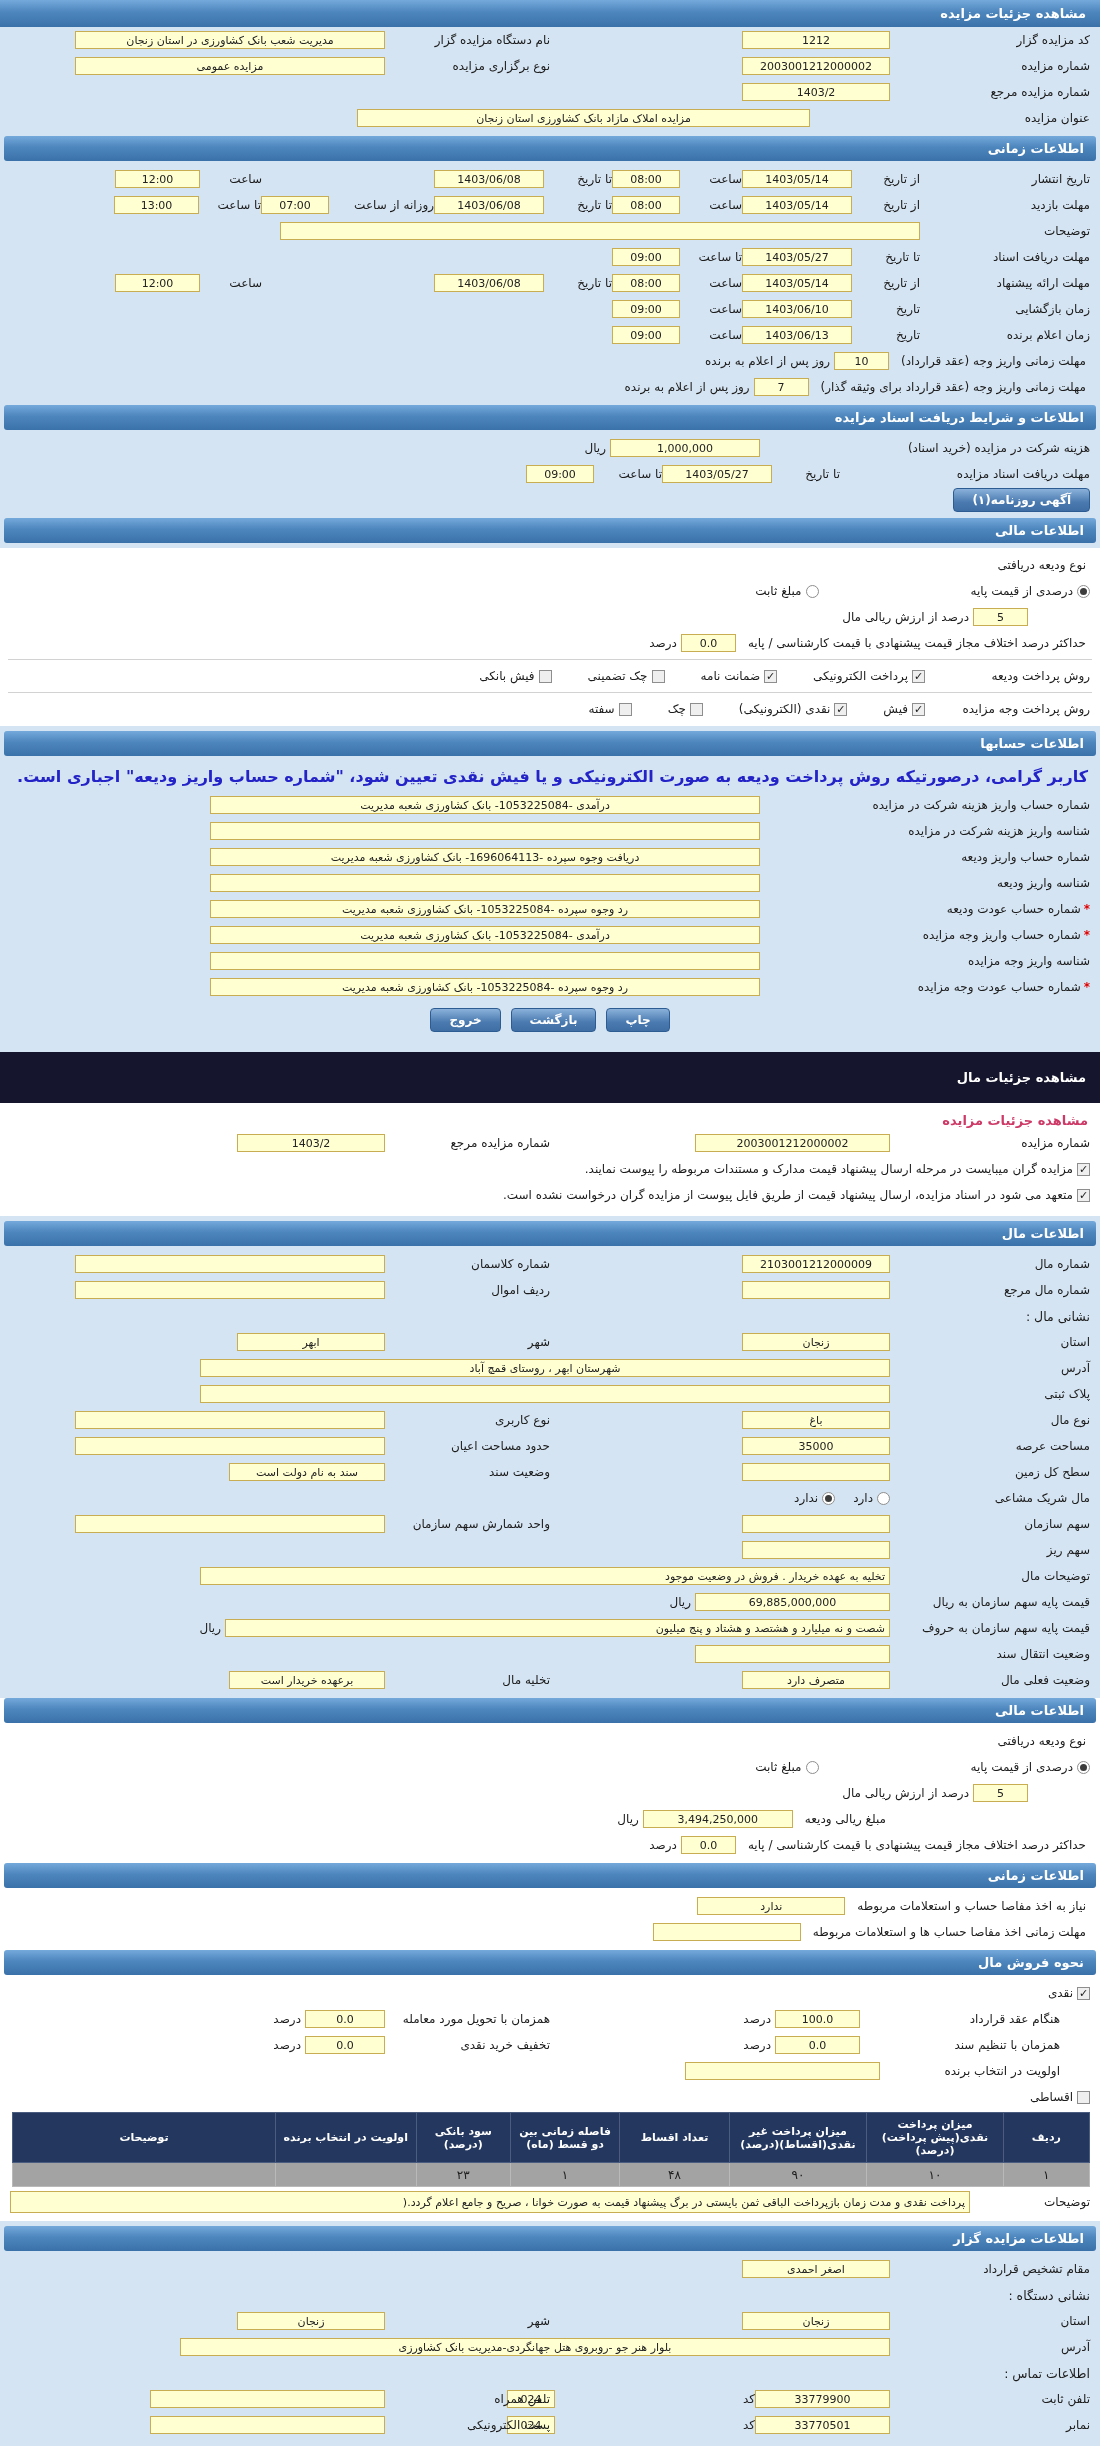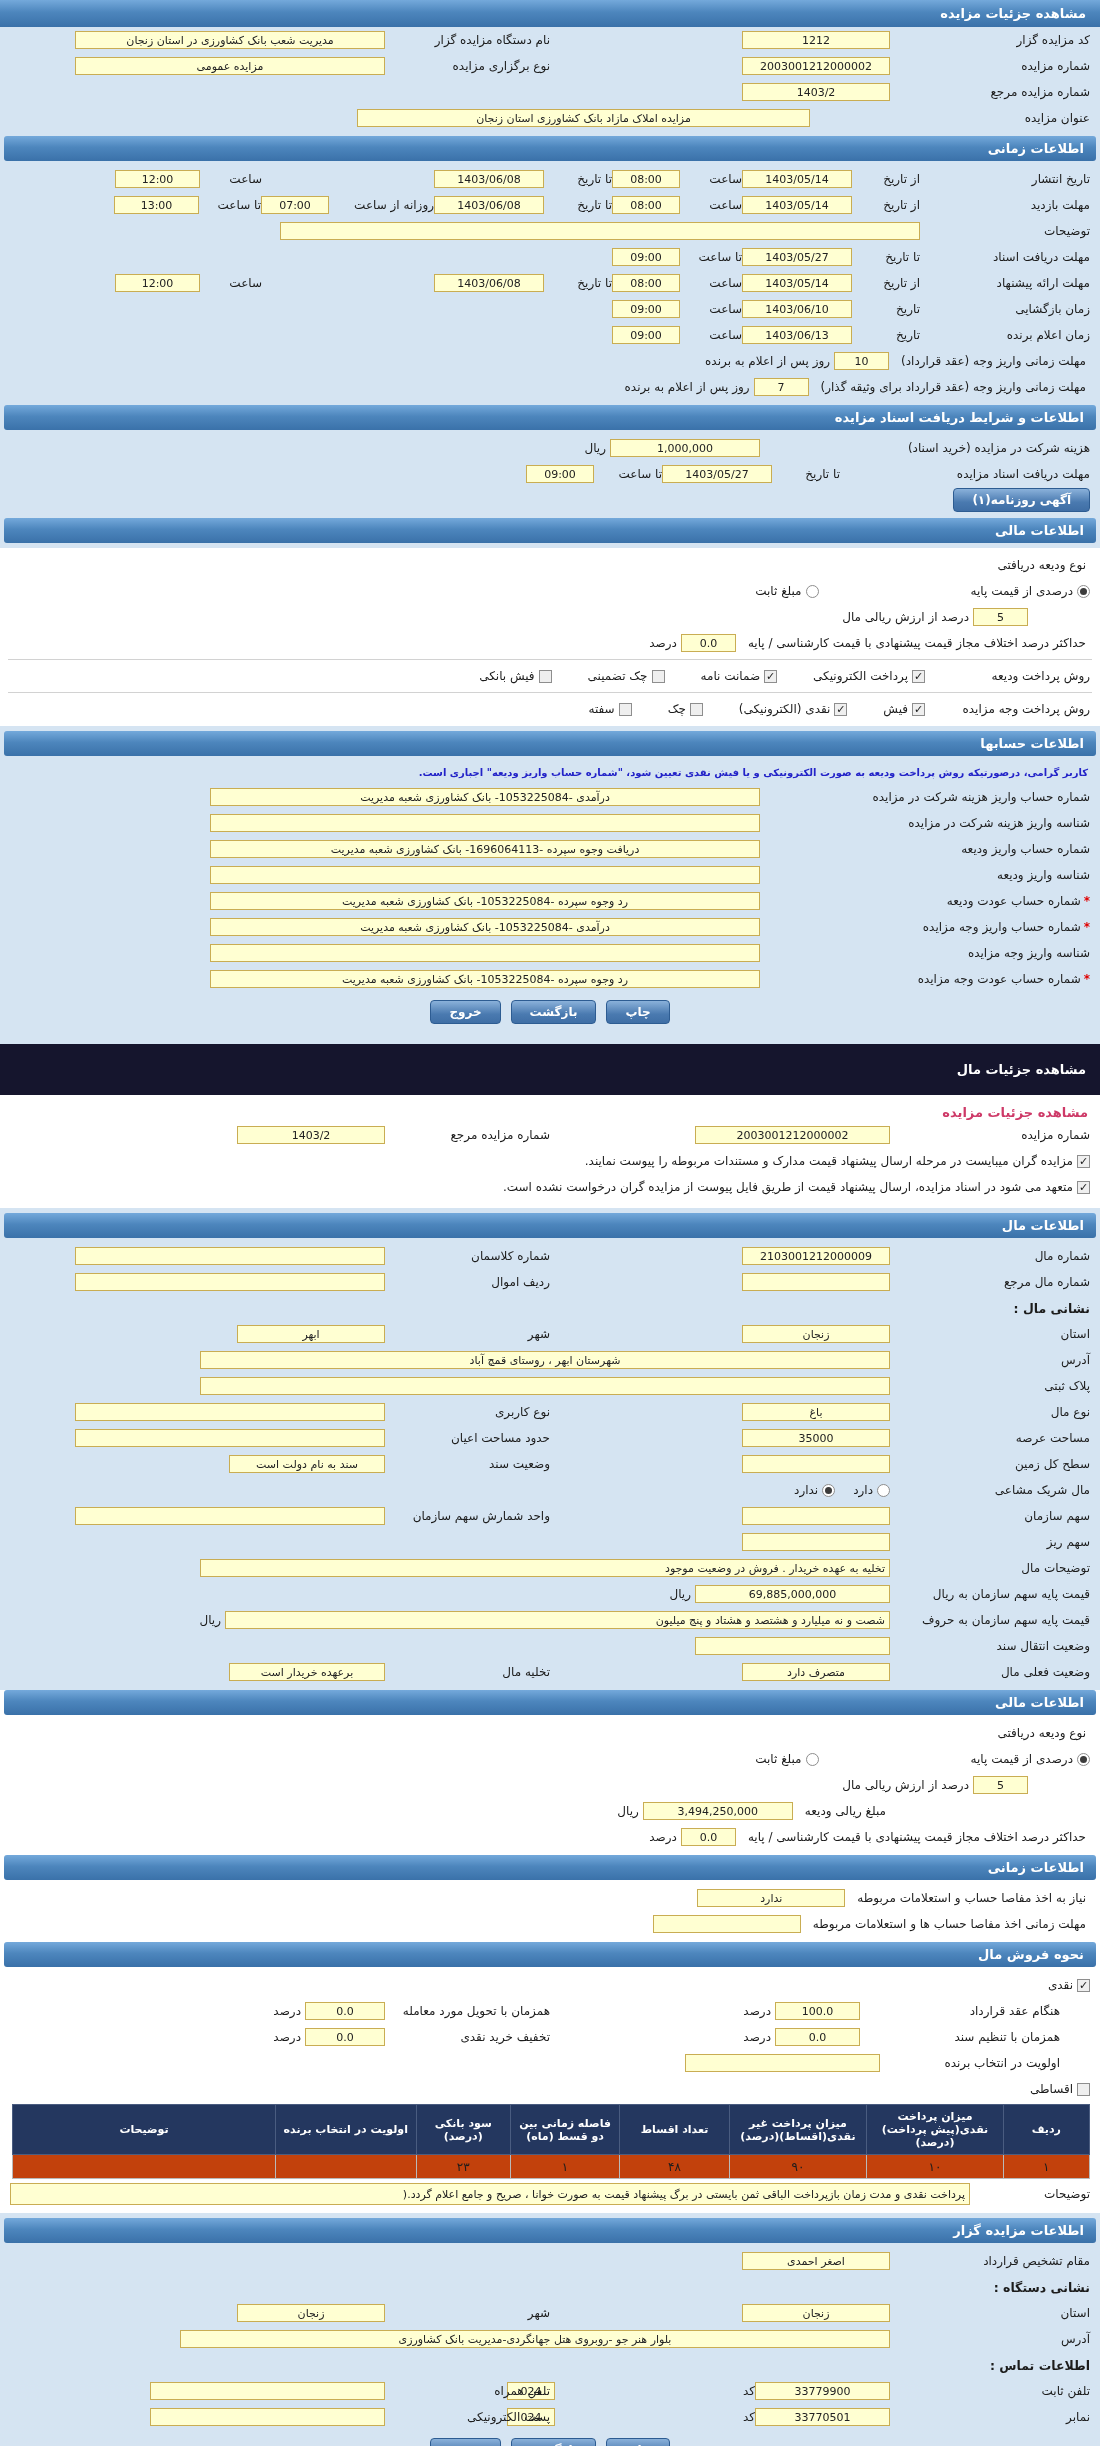--- a/index.html
+++ b/index.html
@@ -8,40 +8,40 @@
   .page{background:#d5e4f2;padding-bottom:12px}
   .topbar{background:linear-gradient(#74a9db 0%,#4d86bd 45%,#3a71a9 100%);color:#fff;font-weight:bold;font-size:13px;padding:6px 14px}
   .bar{background:linear-gradient(#74a9db 0%,#4d86bd 45%,#3a71a9 100%);color:#fff;font-weight:bold;font-size:13px;padding:5px 12px;margin:5px 4px;border-radius:3px}
   .darkbar{background:#15152d;color:#fff;font-weight:bold;font-size:13px;padding:18px 14px;margin-top:12px}
   .white{background:#fff}
   .r{display:flex;align-items:center;min-height:26px;padding:1px 10px}
   .lbl{text-align:right;padding-left:6px;white-space:nowrap;font-size:12px;flex:none}
   .txt{white-space:nowrap;padding:0 4px 0 12px;font-size:12px;flex:none}
   .f{background:#ffffd2;border:1px solid #c9ad53;height:18px;display:inline-flex;align-items:center;justify-content:center;padding:0 4px;white-space:nowrap;overflow:hidden;font-size:11px;color:#222;flex:none}
   .f.tr{justify-content:flex-start}
-  .grp{font-weight:bold;font-size:12.5px}
+  .grp{font-weight:normal;font-size:12.5px}
   .req{color:#e00000;font-weight:bold;padding-left:3px}
   .btn{background:linear-gradient(#8ab1da,#4a7ab0 60%,#3f6ea5);color:#fff;border:1px solid #2d5c92;border-radius:4px;padding:4px 18px;font-size:12px;font-family:inherit;font-weight:bold;cursor:pointer;white-space:nowrap}
   .btnrow{display:flex;justify-content:center;gap:10px;padding:8px 0}
   .chk{width:13px;height:13px;background:#efefef;border:1px solid #8e8e8e;display:inline-flex;align-items:center;justify-content:center;font-size:11px;line-height:11px;color:#1a1a1a;flex:none}
   .chk.on::after{content:"\2713";font-weight:bold}
   .radio{width:13px;height:13px;border:1px solid #8e8e8e;border-radius:50%;background:#fff;display:inline-flex;align-items:center;justify-content:center;flex:none}
   .radio.sel::after{content:"";width:7px;height:7px;border-radius:50%;background:#3c3c3c}
   .opt{display:flex;align-items:center;margin-left:24px}
   .pairR,.pairL{display:flex;align-items:center;width:50%}
   .pairR .lbl{width:200px}
   .pairL .lbl{width:165px}
   .push{margin-right:auto}
   .endpad{margin-left:105px}
   .divider{border-top:1px solid #d2d2d2;margin:3px 8px}
-  .notice{color:#2323c8;font-weight:bold;font-size:10px;padding:6px 12px}
+  .notice{color:#2323c8;font-weight:bold;font-size:16px;padding:6px 12px}
   .subtitle{color:#ce3a68;font-weight:bold;font-size:13px;padding:8px 12px 2px}
   table.inst{border-collapse:collapse;margin:2px 10px;width:1078px;table-layout:fixed}
   table.inst th{background:#24375f;color:#fff;font-size:11px;font-weight:bold;border:1px solid #51engage5c80;padding:5px 3px;vertical-align:middle;border:1px solid #4a5c80}
-  table.inst td{background:#c2410c;border:1px solid #b9b9b9;height:24px;text-align:center;font-size:12px}
+  table.inst td{background:#a3a3a3;border:1px solid #b9b9b9;height:24px;text-align:center;font-size:12px}
   .w48{width:48px}.w55{width:55px}.w68{width:68px}.w80{width:80px}.w85{width:85px}.w110{width:110px}.w135{width:135px}.w148{width:148px}.w150{width:150px}.w156{width:156px}.w195{width:195px}.w235{width:235px}.w310{width:310px}.w453{width:453px}.w550{width:550px}.w640{width:640px}.w665{width:665px}.w690{width:690px}.w710{width:710px}
   .lw40{width:40px}.lw62{width:62px}.lw68{width:68px}.lw105{width:105px}.lw120{width:120px}.lw165{width:165px}.lw170{width:170px}.lw180{width:180px}.lw200{width:200px}.lw220{width:220px}.lw250{width:250px}.lw330{width:330px}
   .cw86{width:86px}.cw136{width:136px}.cw137{width:137px}.cw109{width:109px}.cw94{width:94px}.cw140{width:140px}.cw262{width:262px}
 </style>
 </head>
 <body>
 
 <div class="page">
 
   <div class="topbar">مشاهده جزئیات مزایده</div>

